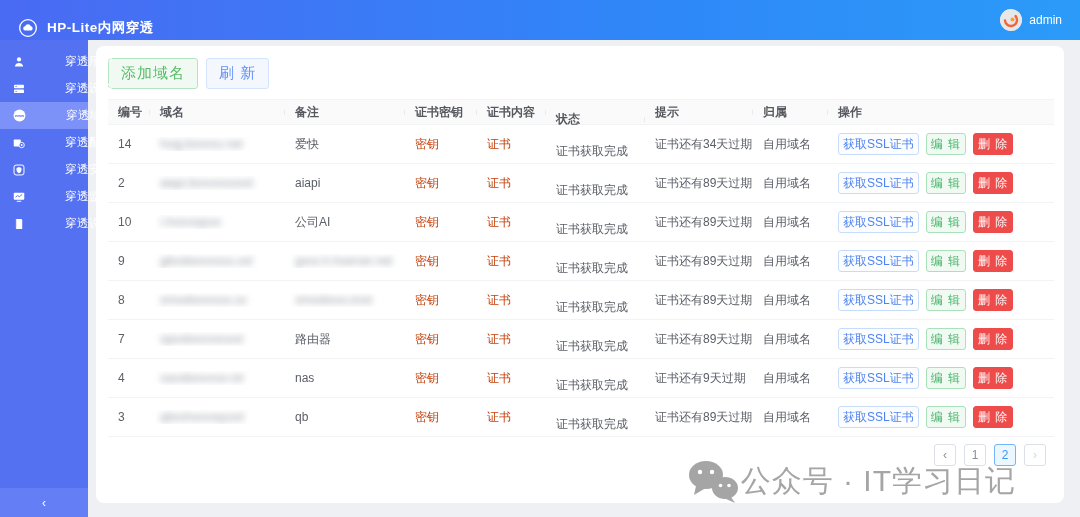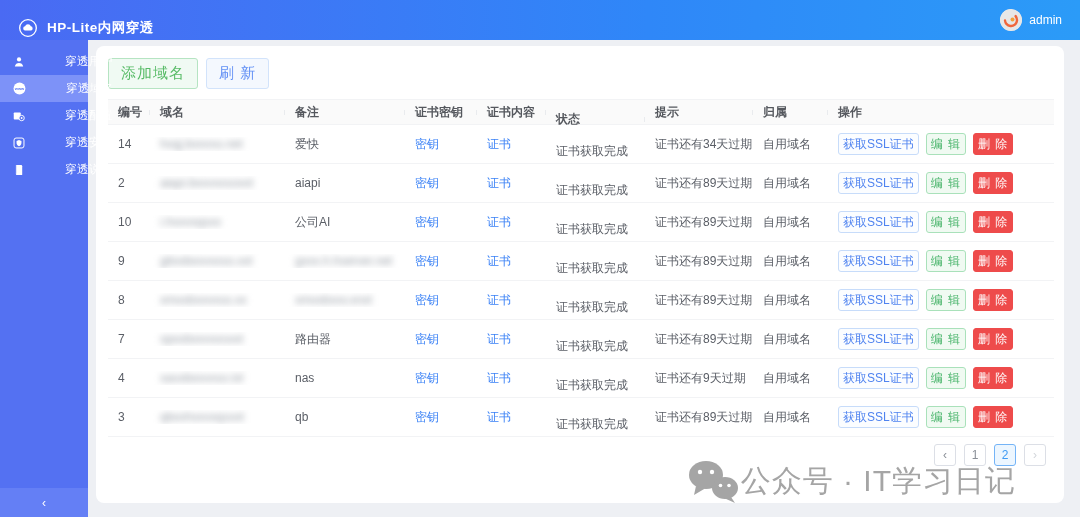--- a/index.html
+++ b/index.html
@@ -47,21 +47,21 @@
   .table { width:946px; font-size:12px; color:#5a5e66; }
   .trow { display:flex; align-items:center; height:39px; border-bottom:1px solid #f2f3f5; }
   .thead { background:#fafafa; height:26px; font-weight:bold; color:#55585e;
     border-top:1px solid #f2f3f5; }
   .td { padding-left:10px; white-space:nowrap; overflow:hidden; position:relative; }
   .thead .td:not(:last-child)::after { content:""; position:absolute; right:0; top:6px;
     bottom:6px; width:1px; background:#e9ebee; }
   .c-id{width:42px;} .c-domain{width:135px;} .c-remark{width:120px;}
   .c-key{width:72px;} .c-cert{width:69px;} .c-status{width:99px;margin-top:15px;}
   .c-hint{width:108px;} .c-owner{width:75px;} .c-actions{flex:1;}
-  .link { color:#3b82f6; cursor:pointer; text-decoration:none; }
+  .link { color:#c2410c; cursor:pointer; text-decoration:none; }
   .blur { filter:blur(3px); color:#9aa0a8; }
   .c-actions { display:flex; gap:7px; }
   .btn { font-size:12px; padding:4px 4px; border-radius:3px; cursor:pointer;
     letter-spacing:1px; line-height:1; }
   .btn.ssl { background:#fbfdff; border:1px solid #c7dcfa; color:#4f83f0; letter-spacing:0; }
   .btn.edit { background:#f0faf2; border:1px solid #a9e1ba; color:#48b46a; }
   .btn.del { background:#ee4b4b; border:1px solid #ee4b4b; color:#fff; }
 
   
   .pagination { display:flex; justify-content:flex-end; gap:8px; margin-top:7px;
@@ -108,20 +108,31 @@
   <div class="sidebar">
     <div class="side-item">
       <span class="icon">
         <svg viewBox="0 0 24 24" width="14" height="14">
             <circle cx="12" cy="7.5" r="3.6" fill="#fff"></circle>
             <path d="M4.8 19.5c.9-4 3.7-6 7.2-6s6.3 2 7.2 6z" fill="#fff"></path>
           </svg>
       </span>
       <span class="lbl">穿透用户</span>
     </div>
+    <div class="side-item">
+      <span class="icon">
+        <svg viewBox="0 0 24 24" width="14" height="14">
+            <rect x="3.5" y="4.5" width="17" height="6" rx="1.2" fill="#fff"></rect>
+            <rect x="3.5" y="13" width="17" height="6" rx="1.2" fill="#fff"></rect>
+            <circle cx="7" cy="7.5" r="1.1" fill="#5471f2"></circle>
+            <circle cx="7" cy="16" r="1.1" fill="#5471f2"></circle>
+          </svg>
+      </span>
+      <span class="lbl">穿透设备</span>
+    </div>
     <div class="side-item active">
       <span class="icon">
         <svg viewBox="0 0 24 24" width="15" height="15">
             <circle cx="12" cy="12" r="9.5" fill="#fff"></circle>
             <text x="12" y="14.6" font-size="6.5" font-weight="bold" fill="#5b77f4" text-anchor="middle" font-family="sans-serif">www</text>
           </svg>
       </span>
       <span class="lbl">穿透域名</span>
     </div>
     <div class="side-item">
@@ -135,20 +146,30 @@
       <span class="lbl">穿透配置</span>
     </div>
     <div class="side-item">
       <span class="icon">
         <svg viewBox="0 0 24 24" width="14" height="14">
             <rect x="3.5" y="3.5" width="17" height="17" rx="3.5" fill="none" stroke="#fff" stroke-width="1.7"></rect>
             <path d="M12 7l4.2 1.6v3.1c0 3-1.8 4.9-4.2 5.8-2.4-.9-4.2-2.8-4.2-5.8V8.6z" fill="#fff"></path>
           </svg>
       </span>
       <span class="lbl">穿透安全</span>
+    </div>
+    <div class="side-item">
+      <span class="icon">
+        <svg viewBox="0 0 24 24" width="14" height="14">
+            <rect x="3" y="4.5" width="18" height="12" rx="1.5" fill="#fff"></rect>
+            <polyline points="6,12.5 9.5,9.5 12.5,11.5 17.5,7.5" stroke="#5471f2" stroke-width="1.6" fill="none"></polyline>
+            <rect x="8" y="18.5" width="8" height="1.8" rx=".9" fill="#fff"></rect>
+          </svg>
+      </span>
+      <span class="lbl">穿透监控</span>
     </div>
     <div class="side-item">
       <span class="icon">
         <svg viewBox="0 0 24 24" width="14" height="14">
             <path d="M6.5 3.5h9a2 2 0 0 1 2 2v15h-9a2 2 0 0 1-2-2z" fill="#fff"></path>
             <path d="M6.5 3.5v15" stroke="#5471f2" stroke-width="1.2"></path>
           </svg>
       </span>
       <span class="lbl">穿透说明</span>
     </div>

